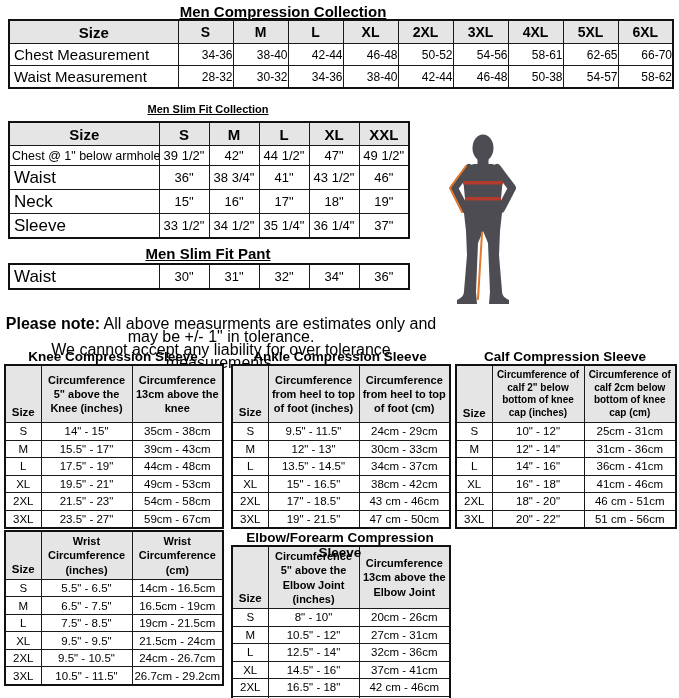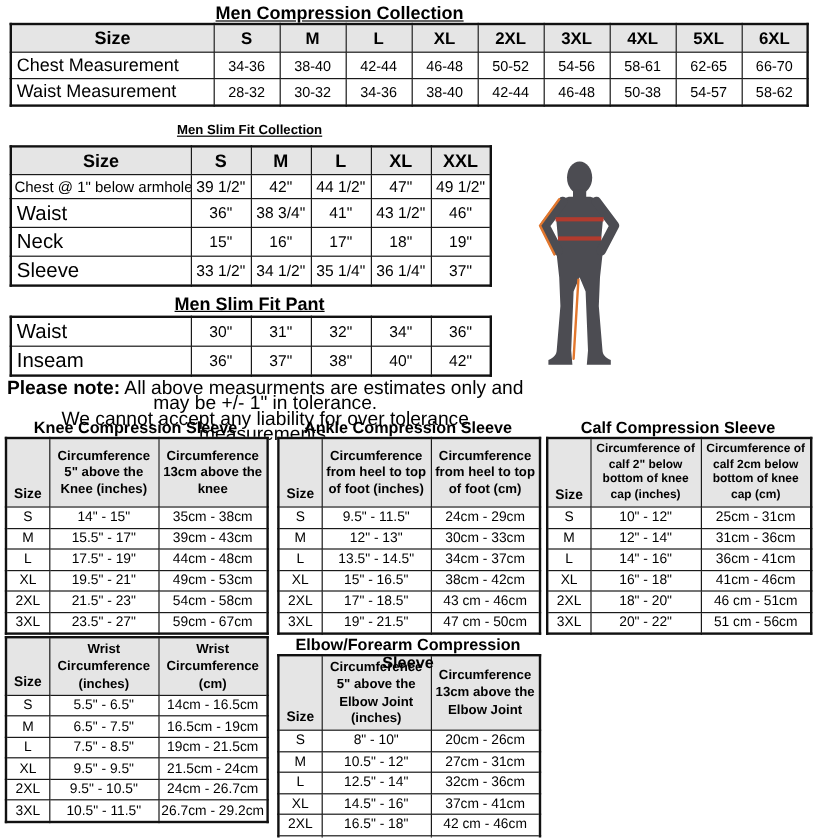--- a/index.html
+++ b/index.html
@@ -13,21 +13,21 @@
   table{border-collapse:collapse;table-layout:fixed;background:#fff;}
   td,th{border:1.5px solid #1a1a1a;padding:0;overflow:hidden;white-space:nowrap;}
   table{border:2px solid #111;}
   .hdr th{background:#e5e5e5;font-weight:bold;}
   
   .t1{top:19px;left:8px;width:664px;}
   .t1 .hdr th{height:22px;font-size:14px;}
   .t1 .hdr th.szh{font-size:15px;}
   .t1 td{height:21px;}
   .t1 .rowlabel{font-size:15px;padding-left:4px;text-align:left;}
-  .t1 .val{font-size:12px;text-align:center;}
+  .t1 .val{font-size:12px;text-align:right;}
   
   .t2{top:121px;left:8px;width:400px;}
   .t2 .hdr th{height:22px;font-size:15px;}
   .t2 td{height:23px;}
   .t2 tr.rsmall td{height:19px;}
   .t2 .rowlabel{font-size:17px;padding-left:4px;text-align:left;font-weight:normal;}
   .t2 tr.rsmall .rowlabel{font-size:12.5px;padding-left:2px;}
   .t2 .val{font-size:13px;text-align:center;}
   
   .t3{top:263px;left:8px;width:400px;}
@@ -165,28 +165,20 @@
     </colgroup>
   <tbody>
       <tr>
     <td class="rowlabel">Waist</td>
     <td class="val">30"</td>
     <td class="val">31"</td>
     <td class="val">32"</td>
     <td class="val">34"</td>
     <td class="val">36"</td>
   </tr>
-  <tr>
-    <td class="rowlabel">Inseam</td>
-    <td class="val">36"</td>
-    <td class="val">37"</td>
-    <td class="val">38"</td>
-    <td class="val">40"</td>
-    <td class="val">42"</td>
-  </tr>
 </tbody>
   </table>
 
 <div class="abs note">
   <span class="b">Please note:</span>
   <span>All above measurments are estimates only and may be +/- 1" in tolerance.</span><br>
   <span>We cannot accept any liability for over tolerance measurements.</span>
 </div>
 
 <svg class="abs figure" width="100" height="180" viewBox="0 0 100 180">

